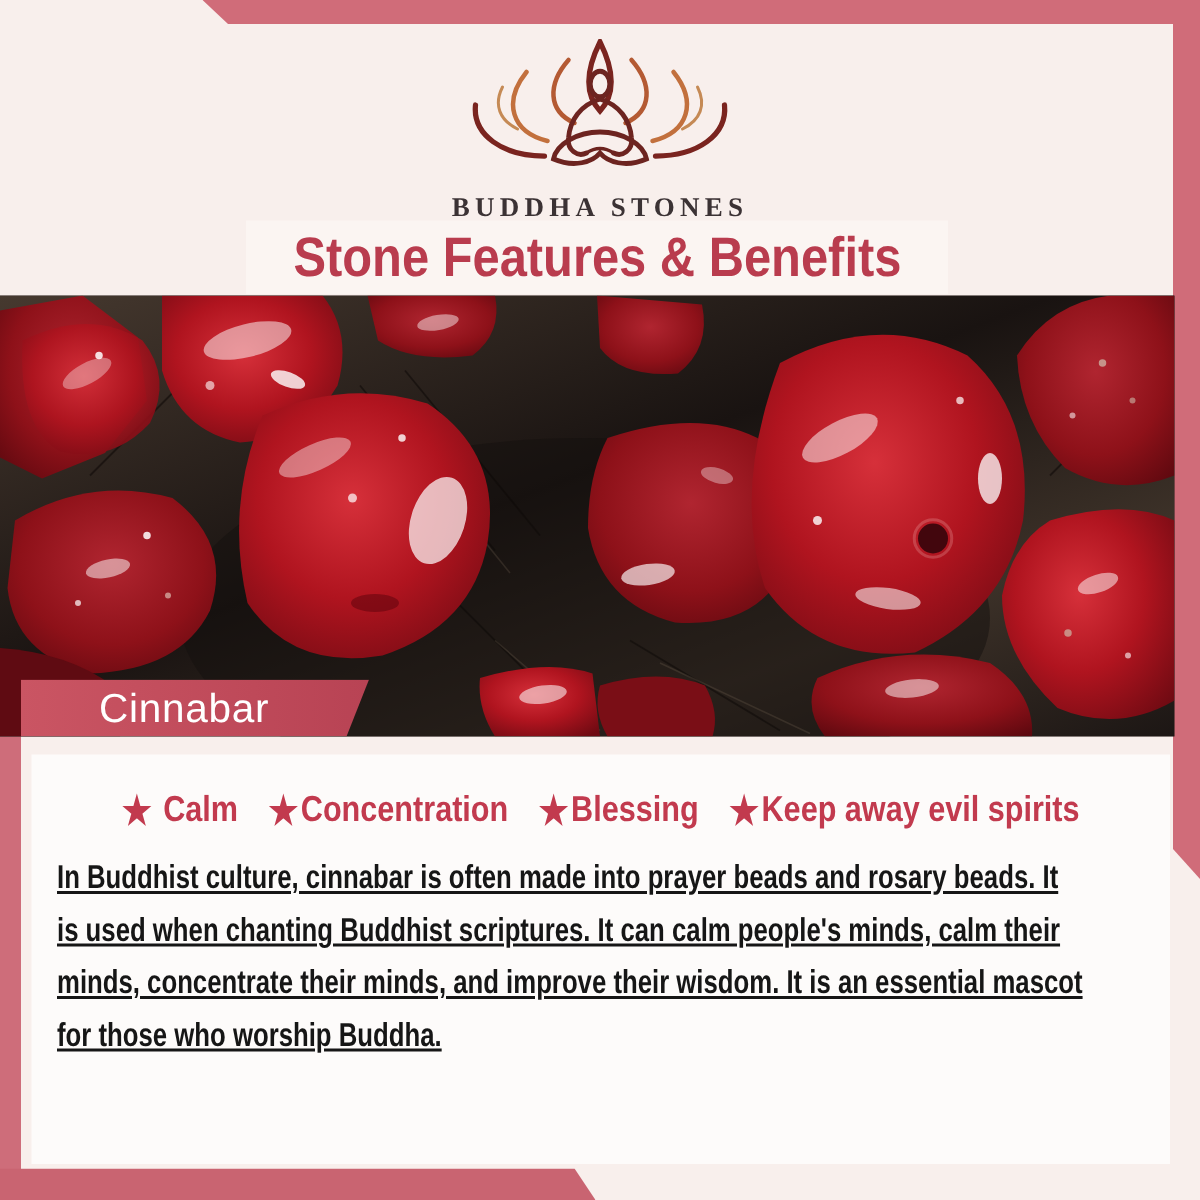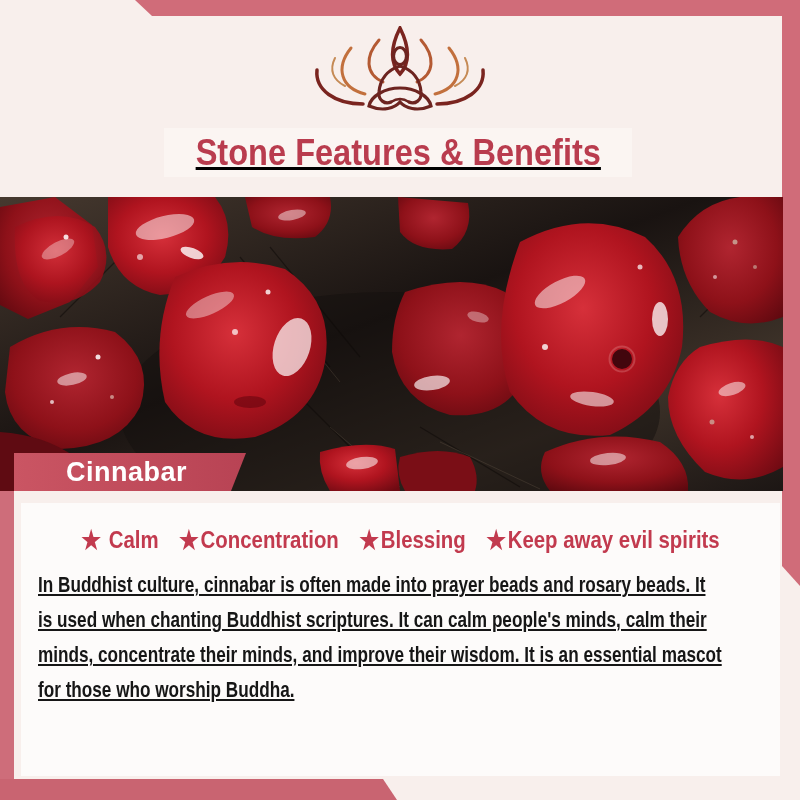--- a/index.html
+++ b/index.html
@@ -15,41 +15,41 @@
   .band-bottom{background:#c96471;clip-path:polygon(0 779px,383px 779px,397px 800px,0 800px);}
   
   .logo-wrap{position:absolute;left:0;top:26px;width:800px;text-align:center;}
   .logo-svg{display:block;margin:0 auto;}
   .brand-name{
     margin-top:14px;font-family:"Liberation Serif",serif;font-size:18px;
     letter-spacing:3.5px;color:#3b3234;font-weight:700;
   }
   
   .title-banner{
-    position:absolute;left:164px;top:128px;width:468px;height:49px;
-    background:#fbf5f2;display:flex;align-items:center;justify-content:center;text-decoration:underline;
+    position:absolute;left:164px;top:147px;width:468px;height:49px;
+    background:#fbf5f2;display:flex;align-items:center;justify-content:center;
   }
   .title-banner .txt{
     font-size:37px;font-weight:bold;color:#b93c4e;white-space:nowrap;
     transform:scaleX(.88);transform-origin:center;letter-spacing:0;
   }
   
   .photo{
     position:absolute;left:0;top:197px;width:783px;height:294px;
     background:#2a211d;overflow:hidden;
   }
   
   .stone-ribbon{
     position:absolute;left:14px;top:453px;width:232px;height:38px;
     background:linear-gradient(90deg,#ca5563,#b84354);
     clip-path:polygon(0 0,100% 0,calc(100% - 15px) 100%,0 100%);
     display:flex;align-items:center;
   }
   .stone-ribbon .txt{
-    color:#ffffff;font-size:27px;font-weight:bold;letter-spacing:.5px;
+    color:#ffffff;font-size:27px;font-weight:normal;letter-spacing:.5px;
     padding-left:52px;line-height:38px;
   }
   
   .panel{
     position:absolute;left:21px;top:503px;width:759px;height:273px;
     background:#fdfbfa;
   }
   .features-row{
     margin-top:23px;display:flex;justify-content:center;align-items:center;
     white-space:nowrap;transform:scaleX(.85);transform-origin:center;

